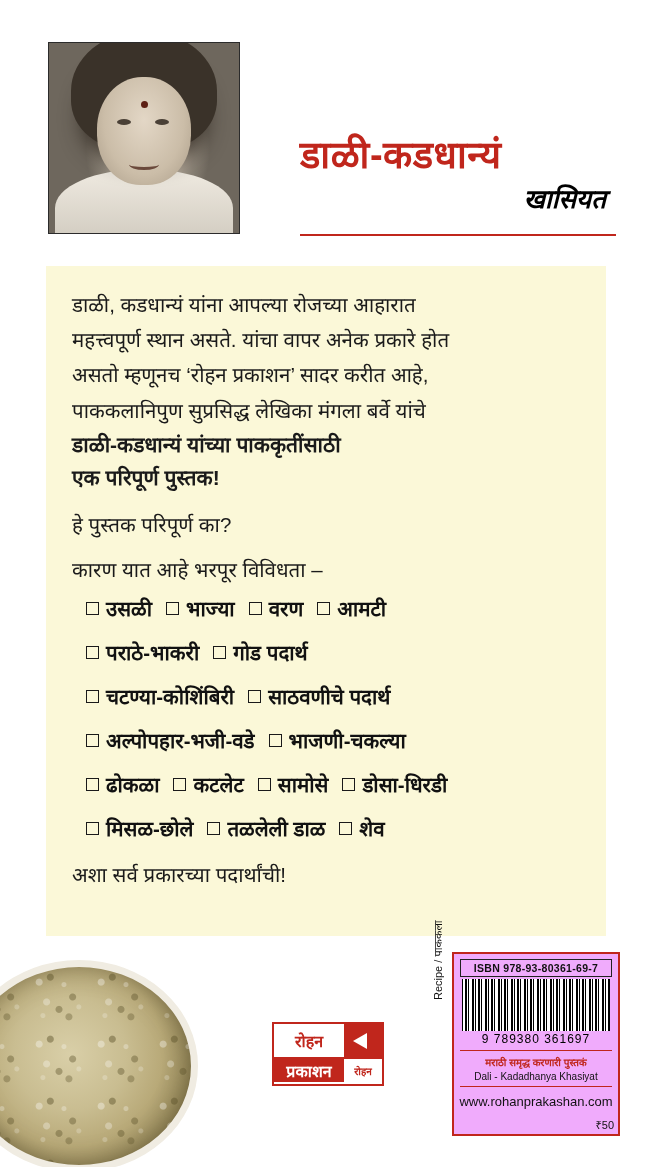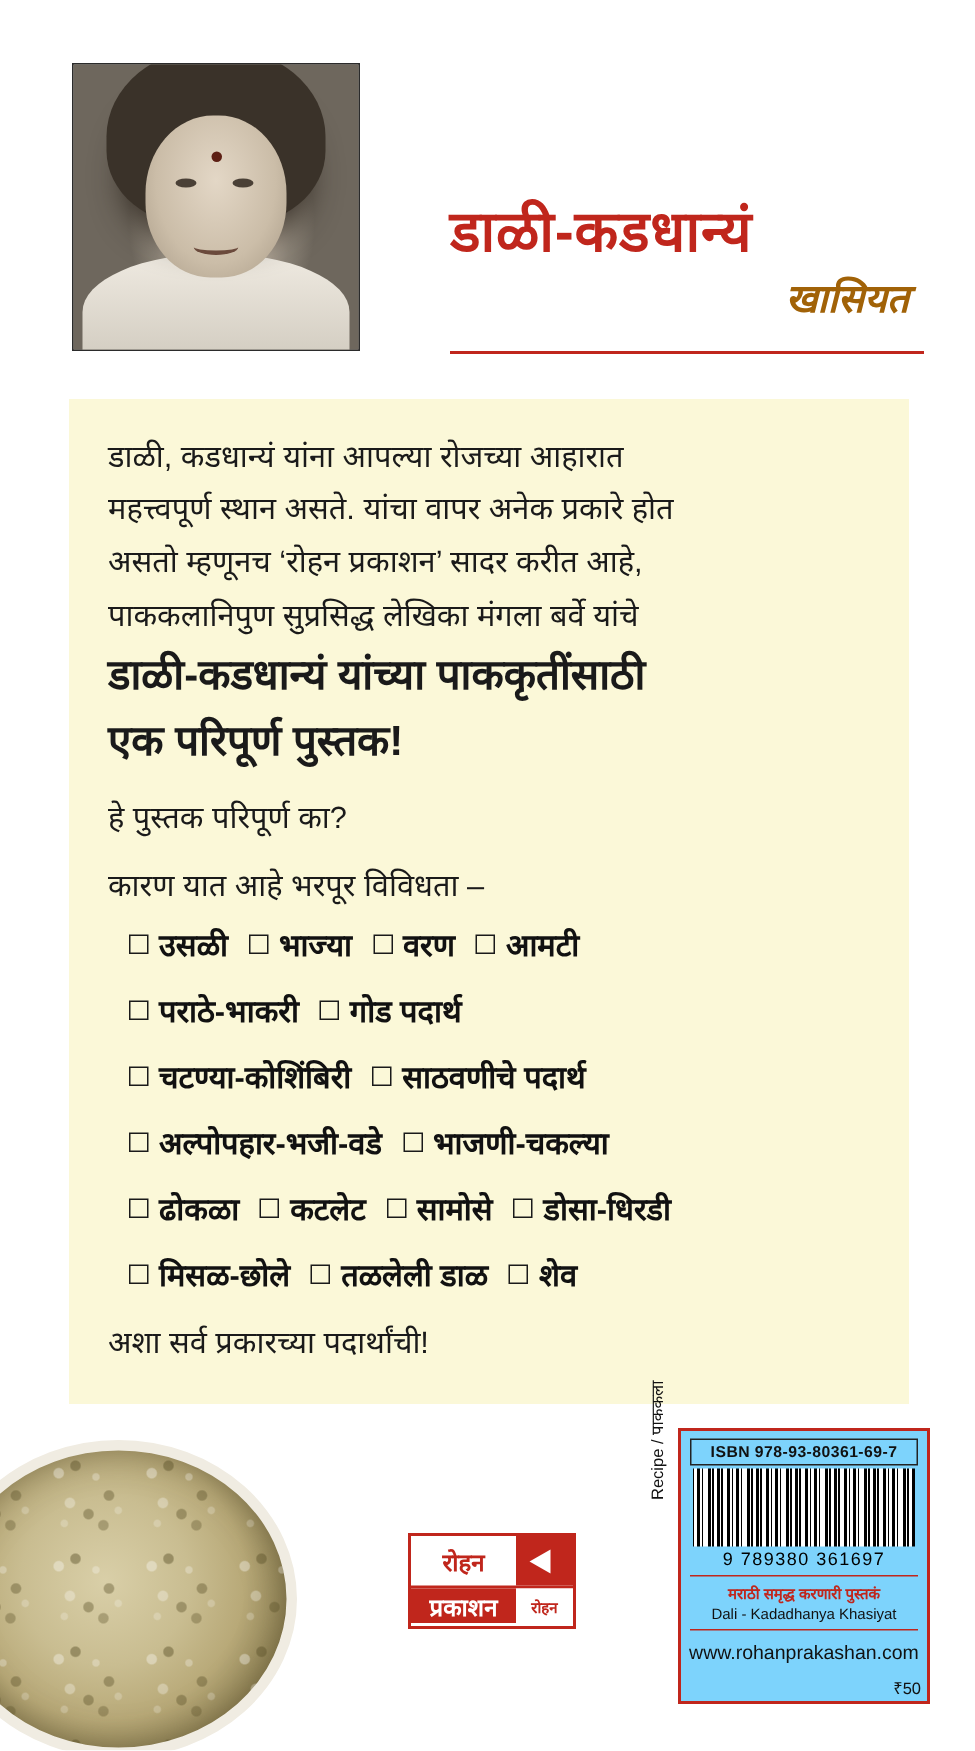--- a/index.html
+++ b/index.html
@@ -96,21 +96,21 @@
     color: #c0261c;
     letter-spacing: 0.5px;
     line-height: 1.05;
     white-space: nowrap;
   }
   .title-sub {
     font-family: "Liberation Serif", serif;
     font-size: 26px;
     font-style: italic;
     font-weight: bold;
-    color: #a16207;
+    color: #000000;
     margin-top: 4px;
     text-align: right;
     padding-right: 14px;
   }
   .title-rule {
     position: absolute;
     left: 300px; top: 234px;
     width: 316px; height: 2px;
     background: #c0261c;
   }
@@ -126,21 +126,21 @@
   }
   .para {
     font-family: "Liberation Sans", sans-serif;
     font-size: 20.5px;
     color: #1a1a1a;
     line-height: 1.62;
     margin: 0 0 2px 0;
   }
   .para.bold {
     font-weight: bold;
-    font-size: 28px;
+    font-size: 21px;
     line-height: 1.5;
   }
   .gap-s { height: 12px; }
   .gap-m { height: 10px; }
   .list {
     margin-top: 8px;
   }
   .list-row {
     display: flex;
     align-items: flex-end;
@@ -267,21 +267,21 @@
     color: #c0261c;
     font-size: 10px;
     font-weight: bold;
   }
   
   .isbn-box {
     position: absolute;
     left: 452px; top: 952px;
     width: 168px; height: 184px;
     border: 2px solid #c0261c;
-    background: #7dd3fc;
+    background: #f0abfc;
     box-sizing: border-box;
     padding: 4px 4px 3px 4px;
   }
   .isbn-text {
     text-align: center;
     font-family: "Liberation Sans", sans-serif;
     font-size: 10.5px;
     font-weight: bold;
     letter-spacing: 0.3px;
     color: #111;

